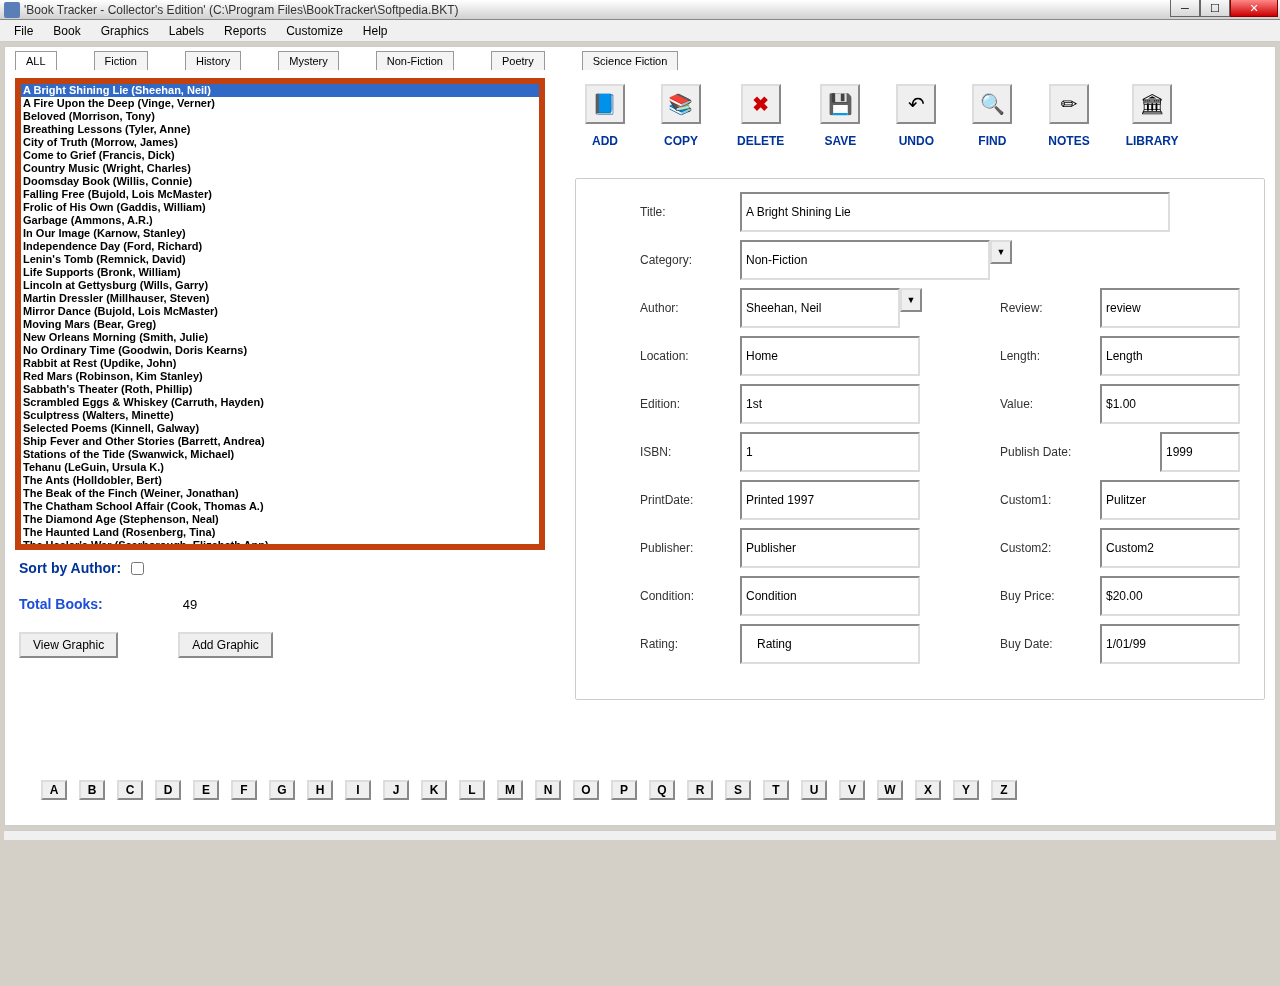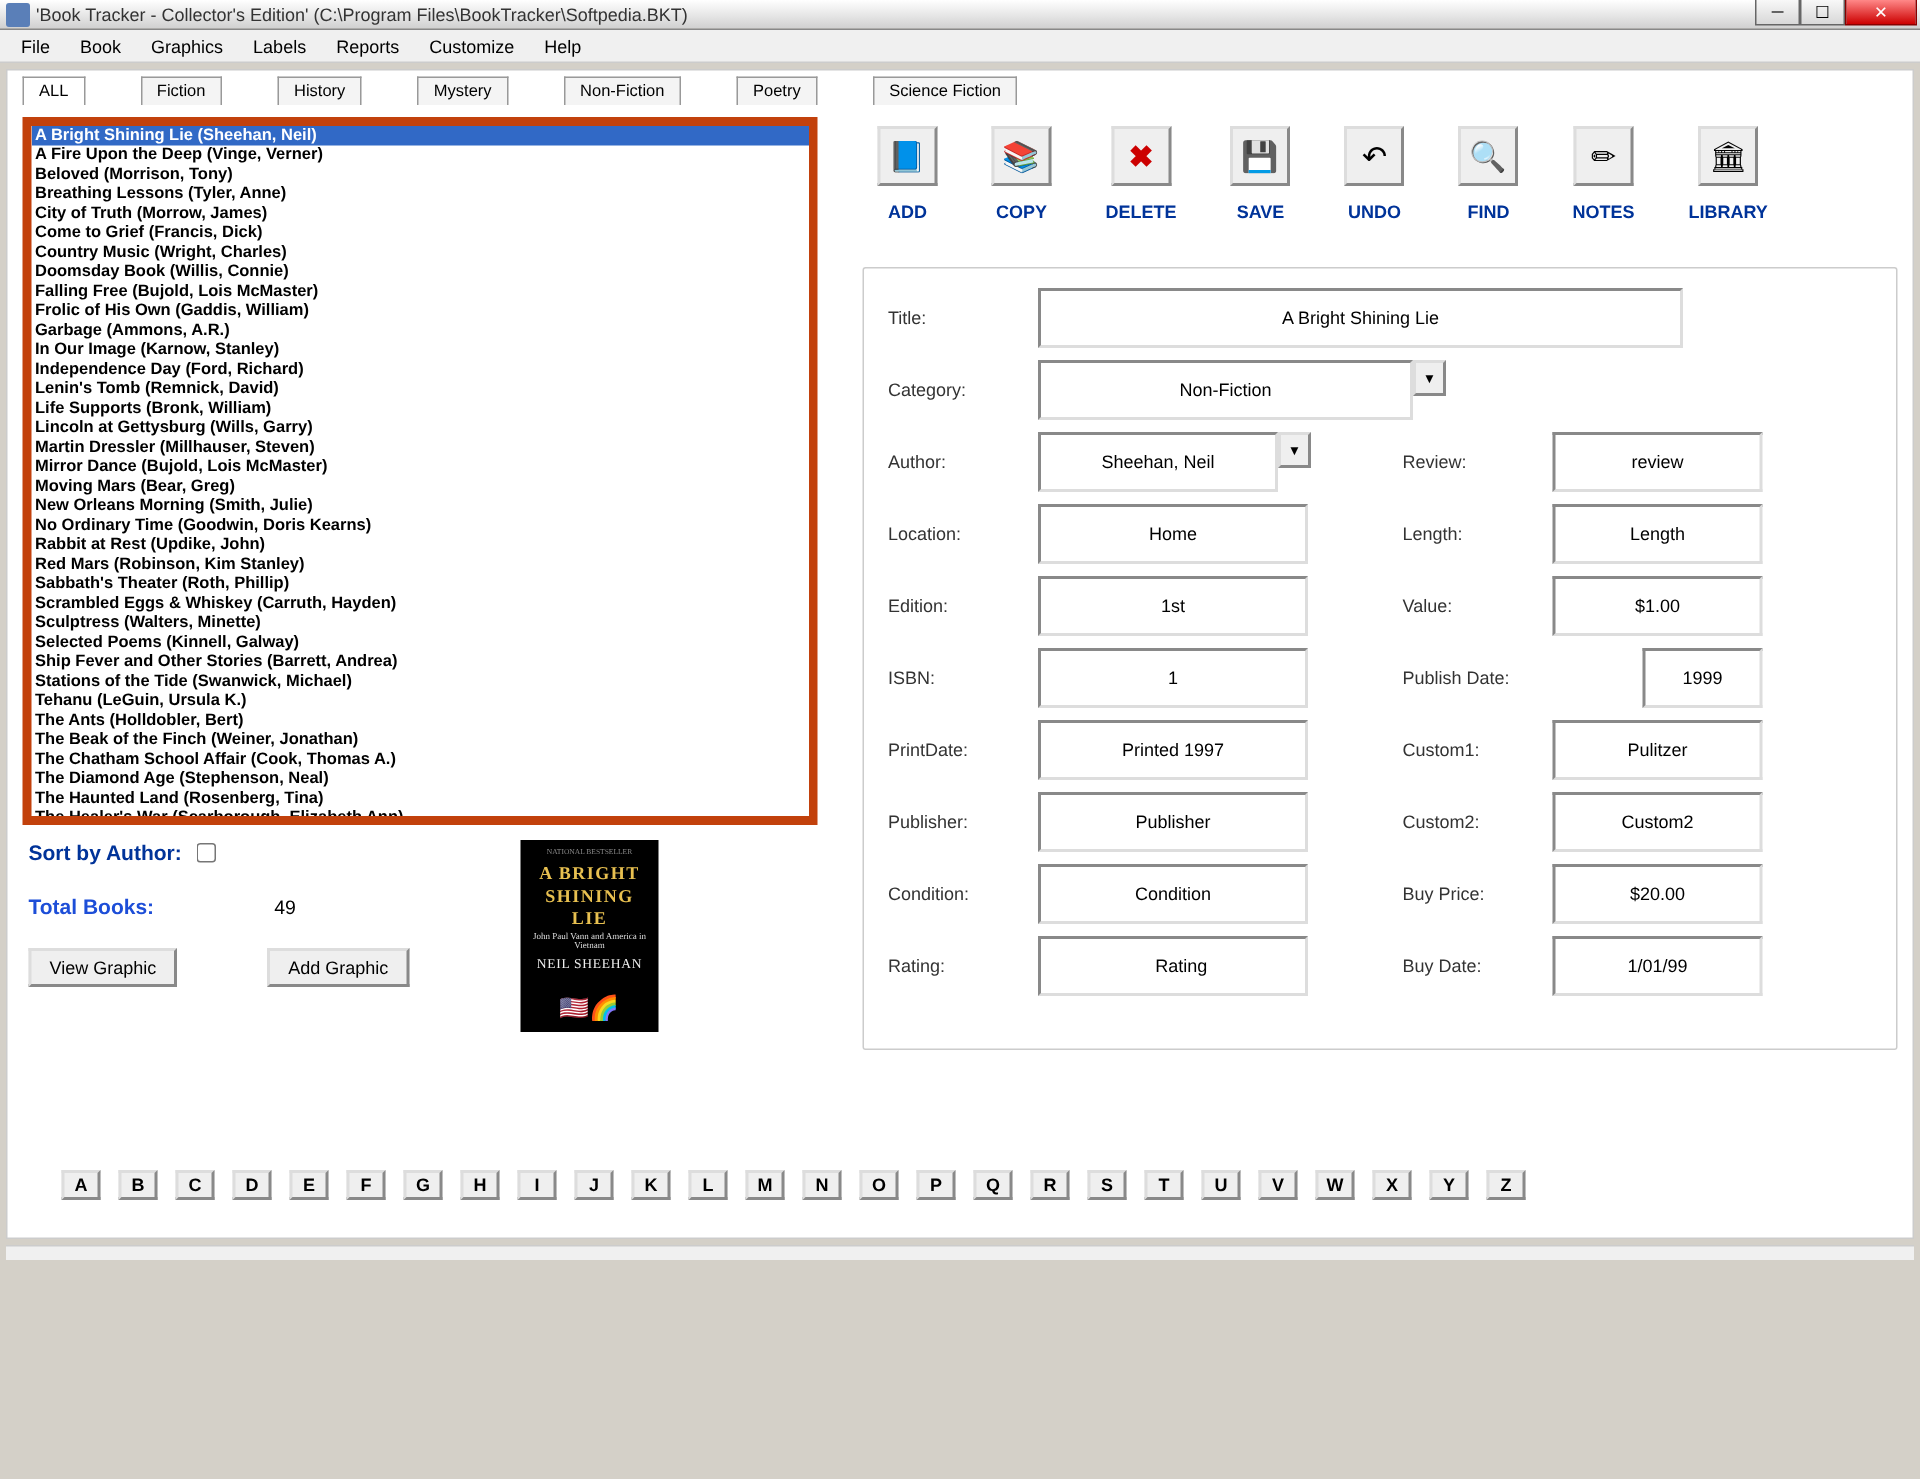--- a/index.html
+++ b/index.html
@@ -34,22 +34,22 @@
 .book-cover .title1 { font-size: 12px; font-weight: bold; letter-spacing: 1px; color: #e8c050; }
 .book-cover .sub { font-size: 6px; color: #ddd; margin-top: 2px; }
 .book-cover .author { font-size: 9px; color: #eee; margin-top: 3px; letter-spacing: 0.5px; }
 .right-pane { flex: 1; padding-top: 6px; }
 .toolbar { display: flex; gap: 36px; padding: 0 10px 30px 10px; }
 .tool-btn { display: flex; flex-direction: column; align-items: center; gap: 10px; cursor: pointer; }
 .tool-icon { width: 40px; height: 40px; border: 2px outset #ddd; background: #efefef; display: flex; align-items: center; justify-content: center; font-size: 20px; }
 .tool-label { color: #003399; font-weight: bold; font-size: 12px; }
 .form-area { border: 1px solid #ccc; padding: 20px 16px; background: #fff; border-radius: 2px; }
 .form-row { display: flex; align-items: center; margin-bottom: 22px; height: 26px; }
-.form-label { width: 100px; font-size: 12px; color: #333; }
-.form-input { height: 40px; border: 2px inset #ddd; background: #fff; padding: 0 4px; font-size: 12px; text-align: center; }
+.form-label { width: 100px; font-size: 12px; color: #333; margin-left: 48px; }
+.form-input { height: 40px; border: 2px inset #ddd; background: #fff; padding: 0 4px; font-size: 12px; }
 .form-combo { display: flex; }
 .combo-btn { width: 22px; height: 24px; border: 2px outset #ddd; background: #efefef; display: flex; align-items: center; justify-content: center; cursor: pointer; font-size: 9px; }
 .two-col { display: flex; gap: 30px; }
 .col { flex: 1; }
 .alpha-row { display: flex; gap: 12px; padding: 10px 36px; }
 .alpha-btn { width: 26px; height: 20px; border: 2px outset #ddd; background: #efefef; display: flex; align-items: center; justify-content: center; font-size: 12px; font-weight: bold; cursor: pointer; }
 .footer-bar { height: 10px; background: #f0f0f0; border-top: 1px solid #ccc; margin: 4px; }
 ::-webkit-scrollbar { width: 16px; }
 ::-webkit-scrollbar-track { background: #efefef; border: 1px solid #ccc; }
 ::-webkit-scrollbar-thumb { background: #cdcdcd; border: 1px solid #999; }
@@ -137,28 +137,20 @@
           </div>
           <div class="total-row">
             <span class="total-label">Total Books:</span>
             <span class="total-value">49</span>
           </div>
           <div class="graphic-btns">
             <button class="btn3d">View Graphic</button>
             <button class="btn3d">Add Graphic</button>
           </div>
         </div>
-        <div class="book-cover">
-          <div style="font-size:5px;color:#888;margin-bottom:4px;">NATIONAL BESTSELLER</div>
-          <div class="title1">A BRIGHT</div>
-          <div class="title1">SHINING LIE</div>
-          <div class="sub">John Paul Vann and America in Vietnam</div>
-          <div class="author">NEIL SHEEHAN</div>
-          <div style="flex:1;display:flex;align-items:end;justify-content:center;font-size:16px;">🇺🇸🌈</div>
-        </div>
       </div>
     </div>
 
     <div class="right-pane">
       <div class="toolbar" id="toolbar">
           <div class="tool-btn">
             <div class="tool-icon" style="">📘</div>
             <div class="tool-label">ADD</div>
           </div>
           <div class="tool-btn">

